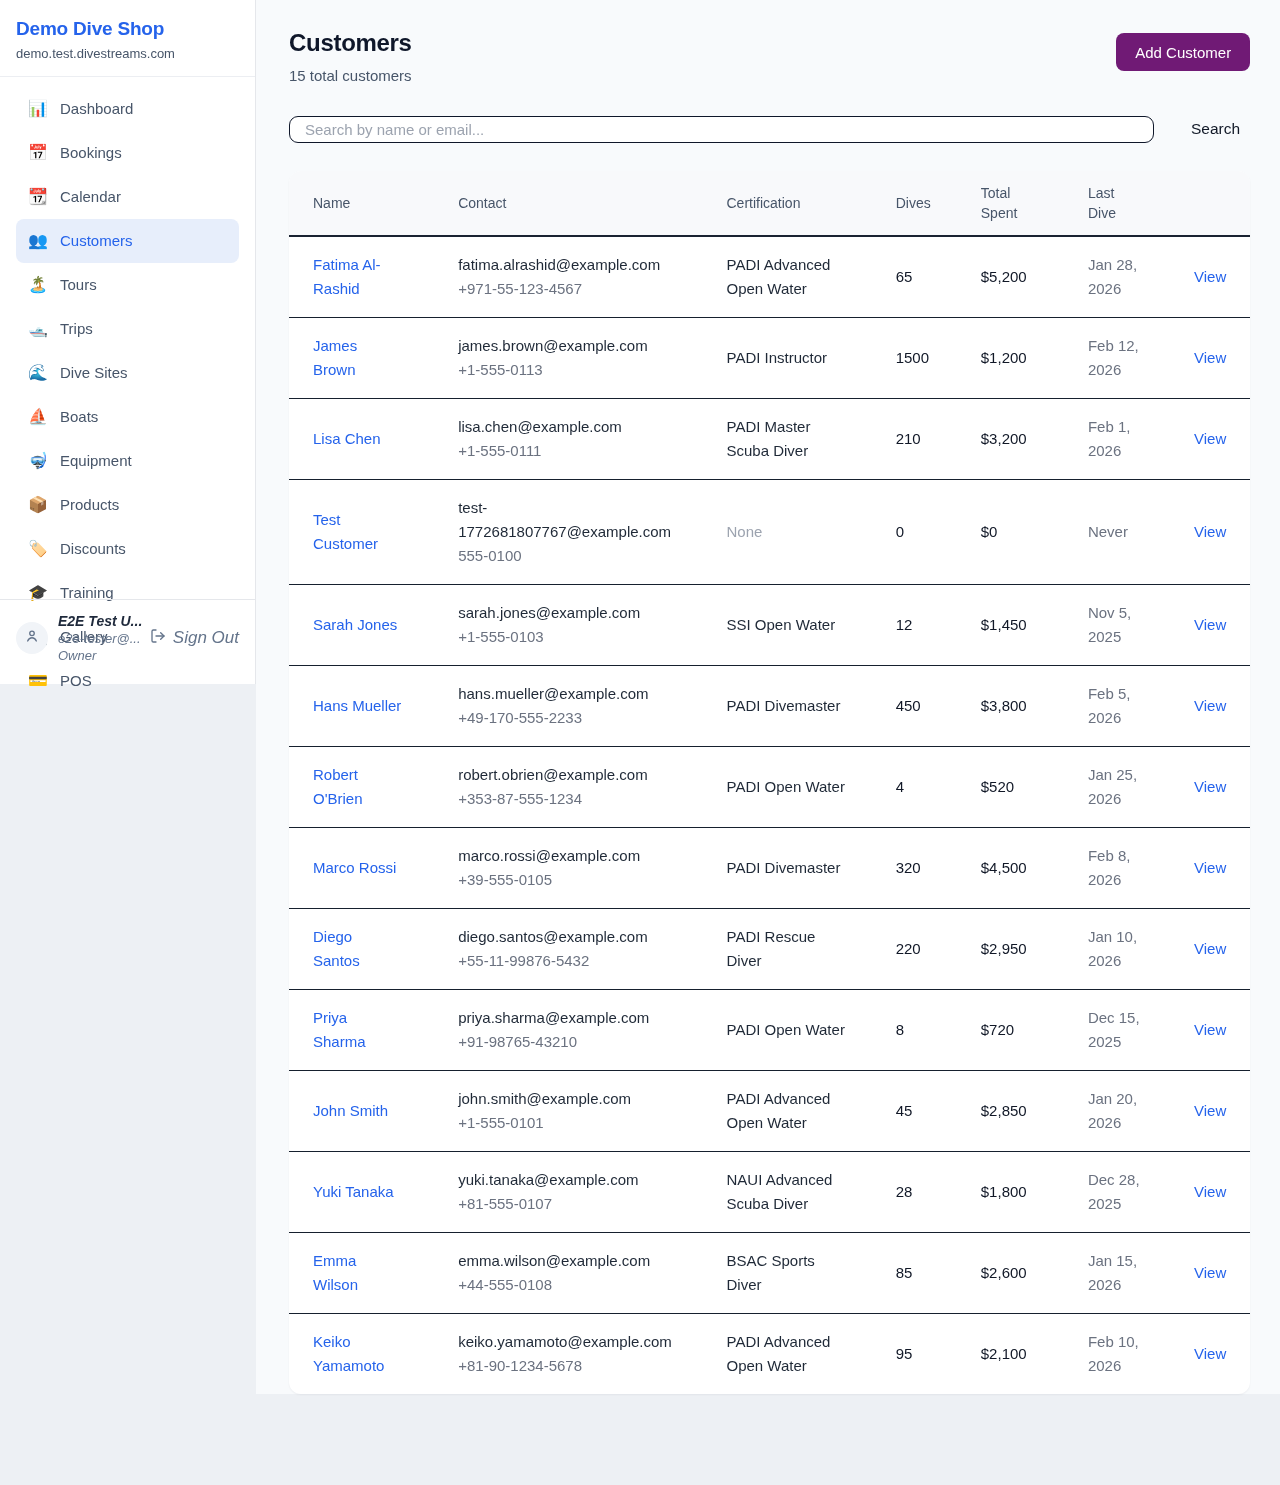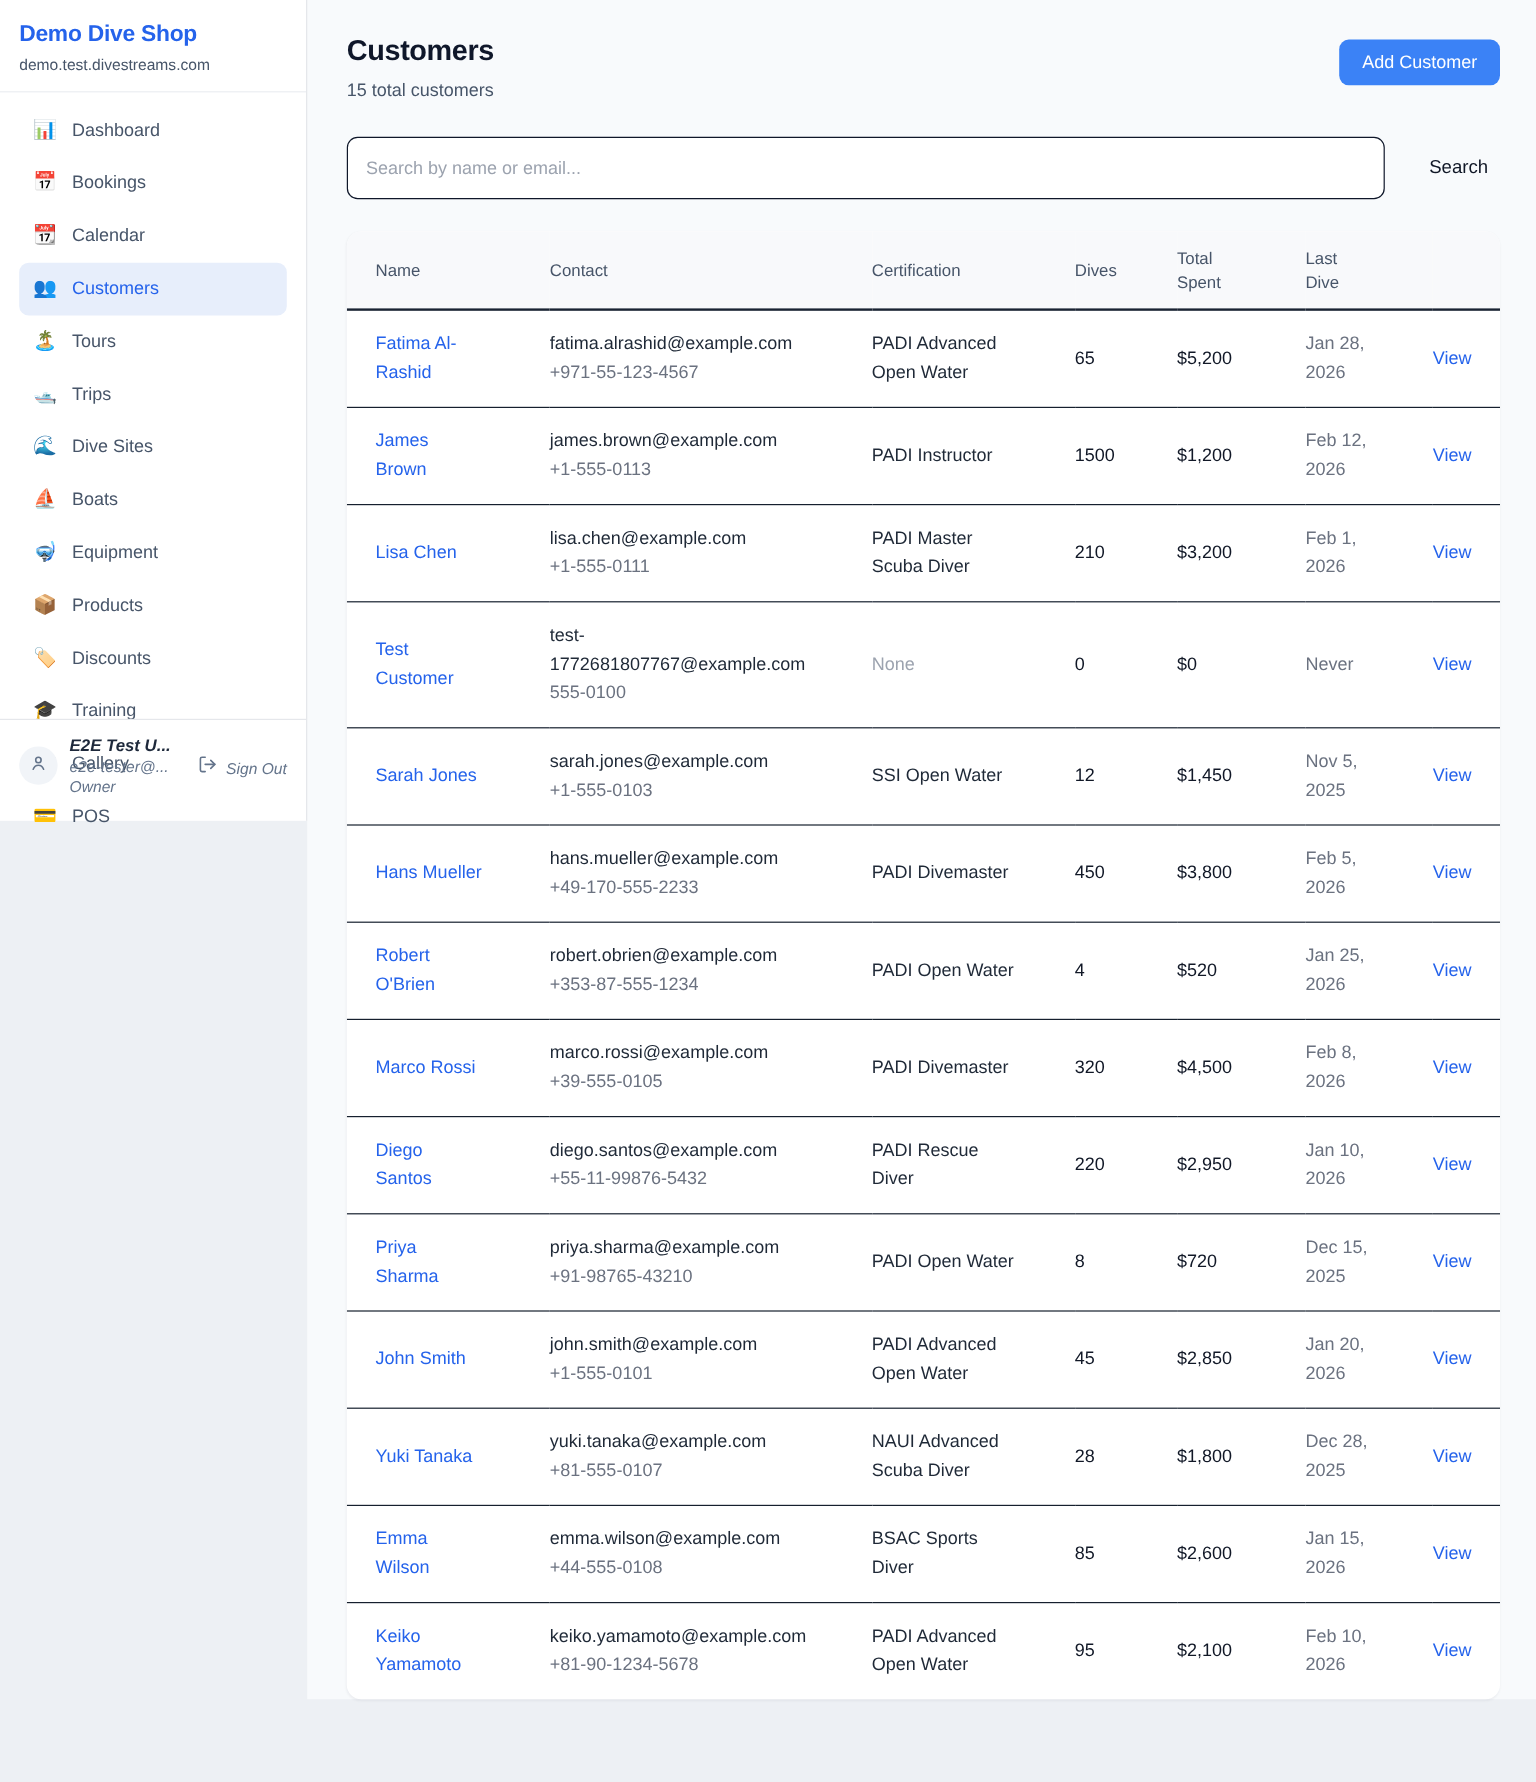--- a/index.html
+++ b/index.html
@@ -39,41 +39,41 @@
   }
   .avatar {
     width:32px; height:32px; border-radius:50%;
     background:#f1f4f8; display:flex; align-items:center; justify-content:center;
     flex:0 0 32px;
   }
   .user-info { min-width:0; flex:1; }
   .user-name { font-size:14px; font-weight:700; color:#1e293b; line-height:18px; white-space:nowrap; }
   .user-email, .user-role { font-size:13px; color:#64748b; line-height:17px; white-space:nowrap; }
   .signout {
-    display:flex; align-items:flex-end; gap:7px;
-    color:#64748b; font-size:13px; cursor:pointer; white-space:nowrap;
+    display:flex; align-items:flex-start; gap:7px;
+    color:#64748b; font-size:17px; cursor:pointer; white-space:nowrap;
   }
 
   
   .main {
     flex:1; background:#f8fafc;
     padding:28px 31px 0 33px;
   }
   .main-header { display:flex; justify-content:space-between; align-items:flex-start; }
   .page-title { font-size:24px; font-weight:700; color:#0f172a; letter-spacing:-0.3px; line-height:30px; }
   .page-subtitle { font-size:15px; color:#475569; margin-top:9px; }
   .btn-primary {
-    background:#3b82f6; color:#ffffff; border:none; border-radius:8px;
+    background:#701a75; color:#ffffff; border:none; border-radius:8px;
     font-family:"Liberation Sans", sans-serif;
     font-size:15px; font-weight:500; padding:4px 19px; height:38px; margin-top:5px;
     cursor:pointer;
   }
   .search-row { display:flex; align-items:center; margin-top:30px; }
   .search-input {
-    flex:0 0 865px; width:865px; height:52px;
+    flex:0 0 865px; width:865px; height:27px;
     border:1px solid #0f172a; border-radius:9px;
     background:#ffffff; padding:0 15px;
     font-family:"Liberation Sans", sans-serif;
     font-size:15px; color:#0f172a; outline:none;
   }
   .search-input::placeholder { color:#9ca3af; }
   .search-btn {
     background:none; border:none; cursor:pointer;
     font-family:"Liberation Sans", sans-serif;
     font-size:15.5px; color:#111827; margin-left:27px; padding:6px 10px;

